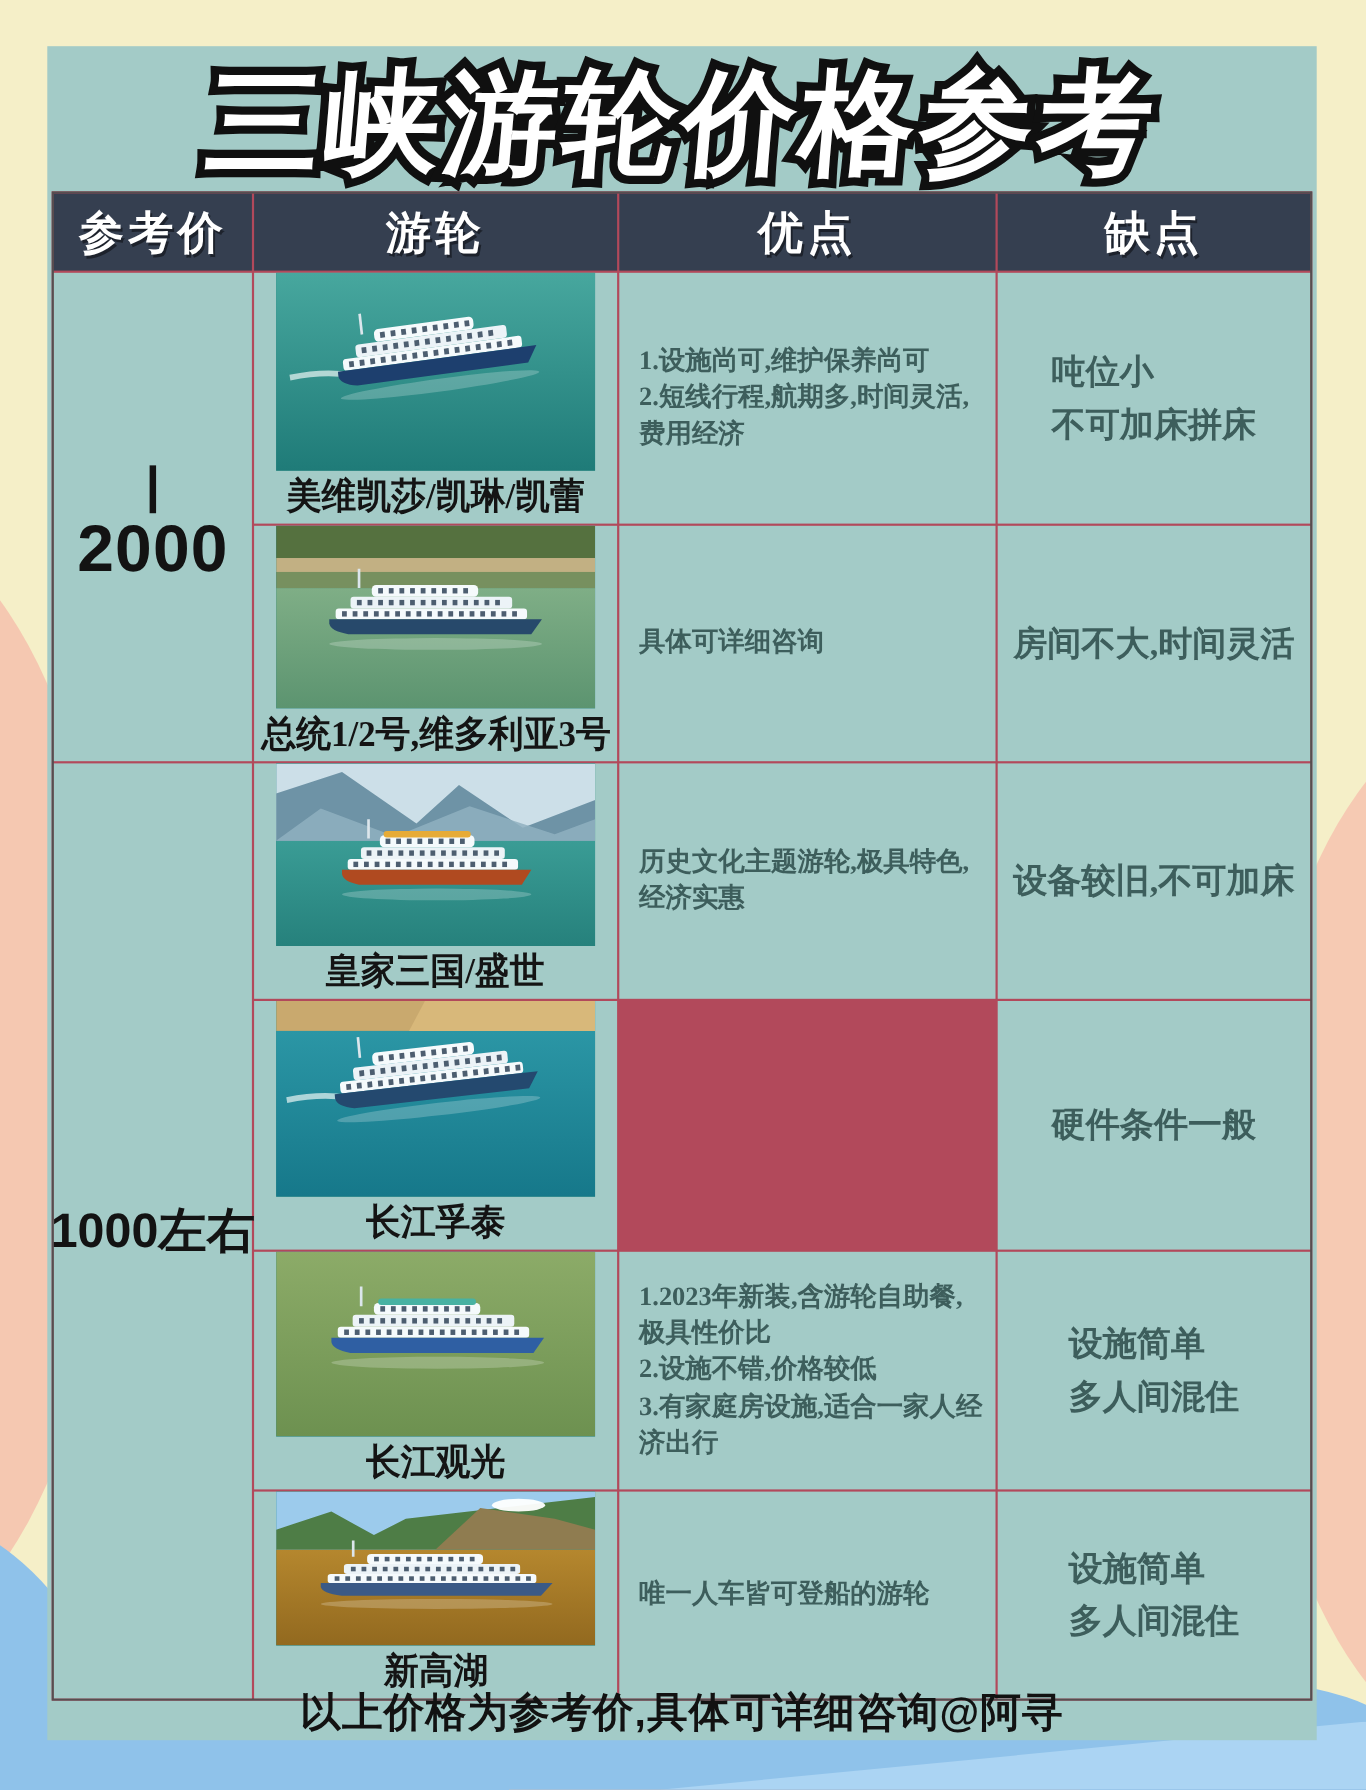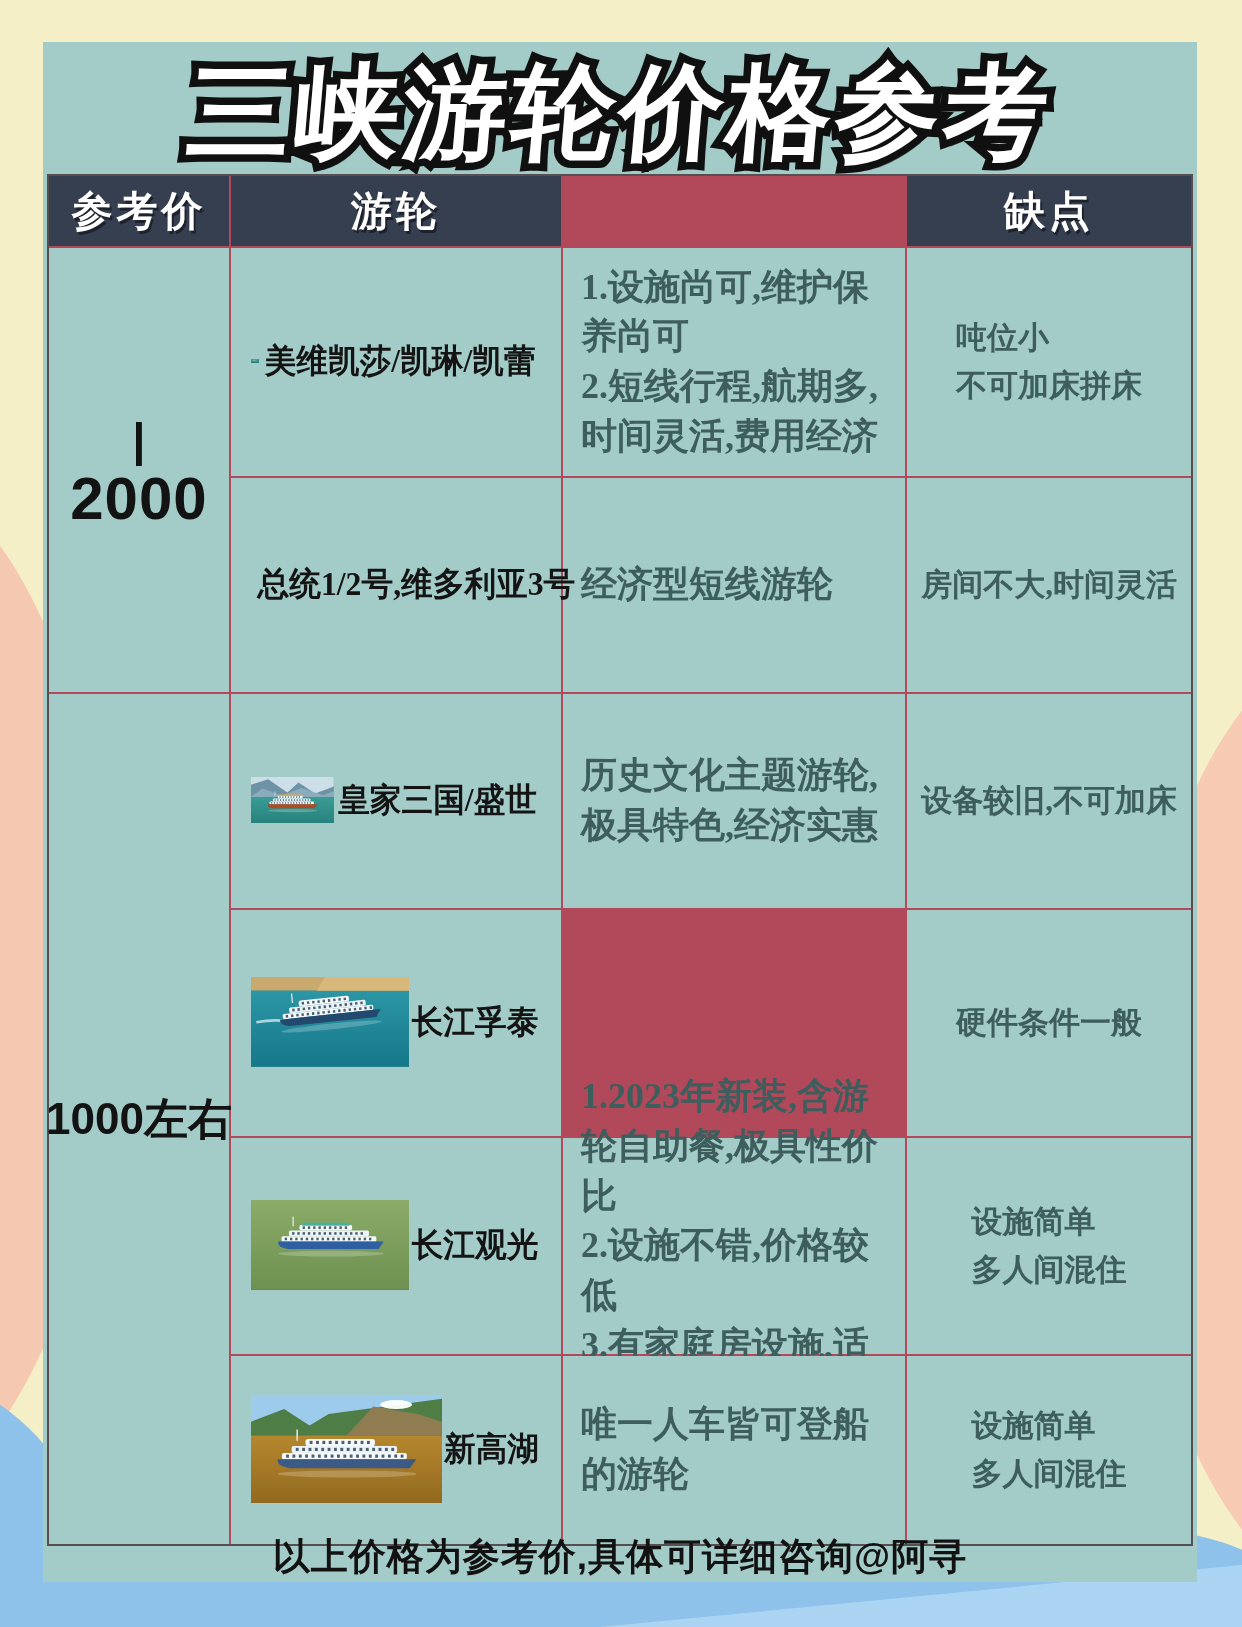--- a/index.html
+++ b/index.html
@@ -33,34 +33,34 @@
     border:2px solid #564e50;
     margin-top:12px;
   }
   .cell{background:var(--panel_teal,#a3cbc7);}
   .hcell{background:var(--header_navy,#353f50);display:flex;align-items:center;justify-content:center;
     color:#fff;font-size:41px;font-weight:800;letter-spacing:4px;text-shadow:2px 3px 0 rgba(0,0,0,.45);}
   .price-cell{display:flex;flex-direction:column;align-items:center;justify-content:center;color:#131313;}
   .price-big{font-size:60px;font-weight:900;letter-spacing:1px;line-height:1.0;}
   .price-sep{font-size:46px;font-weight:900;line-height:1.1;margin:4px 0;}
   .price-mid{font-size:44px;font-weight:900;white-space:nowrap;}
-  .cruise-cell{display:flex;flex-direction:row;align-items:center;padding:0 20px 2px;}
+  .cruise-cell{display:flex;flex-direction:column;align-items:center;padding:0 20px 2px;}
   .photo{flex:1;width:100%;overflow:hidden;background:#2e8a85;}
   .photo svg{width:100%;height:100%;display:block;}
   .ship-label{height:46px;display:flex;align-items:center;justify-content:center;
     font-family:"Liberation Serif", serif;
     font-size:33px;font-weight:900;color:#141414;white-space:nowrap;transform:scaleX(.96);}
   .pros-cell{display:flex;align-items:center;padding:8px 8px 8px 18px;}
   .cons-cell{display:flex;align-items:center;justify-content:center;text-align:left;padding:8px 10px;}
   .tbl-text{
     font-family:"Liberation Serif", serif;
     font-weight:800;color:var(--text_teal,#3d5e5c);
     white-space:pre-line;
   }
-  .pros-text{font-size:36px;line-height:1.38;}
+  .pros-text{font-size:24px;line-height:1.38;}
   .cons-text{font-size:31px;line-height:1.55;}
   
   .footer{position:absolute;left:0;top:1492px;width:100%;height:46px;display:flex;align-items:center;justify-content:center;
     font-size:37px;font-weight:900;color:#121212;letter-spacing:1px;}
 </style>
 </head>
 <body>
 
 <div class="blob blob-pink-left"></div>
 <div class="blob blob-pink-right"></div>
@@ -73,20 +73,21 @@
 
   <div class="title-wrap">
     <span class="title-layer title-stroke">三峡游轮价格参考</span>
     <span class="title-layer title-fill">三峡游轮价格参考</span>
   </div>
 
   <div class="table">
 
     <div class="hcell" style="grid-area:1/1/2/2">参考价</div>
     <div class="hcell" style="grid-area:1/2/2/3">游轮</div>
+    <div class="hcell" style="grid-area:1/3/2/4">优点</div>
     <div class="hcell" style="grid-area:1/4/2/5">缺点</div>
 
     <div class="cell price-cell" style="grid-area:2/1/4/2">
       <span class="price-sep">|</span>
       <span class="price-big">2000</span>
     </div>
     <div class="cell price-cell" style="grid-area:4/1/8/2">
       <span class="price-mid">1000左右</span>
     </div>
 
@@ -476,21 +477,21 @@
           </svg>
         </div>
       <div class="ship-label">新高湖</div>
     </div>
 
     <div class="cell pros-cell" style="grid-area:2/3/3/4">
       <span class="tbl-text pros-text">1.设施尚可,维护保养尚可
 2.短线行程,航期多,时间灵活,费用经济</span>
     </div>
     <div class="cell pros-cell" style="grid-area:3/3/4/4">
-      <span class="tbl-text pros-text">经济型短线游轮</span>
+      <span class="tbl-text pros-text">具体可详细咨询</span>
     </div>
     <div class="cell pros-cell" style="grid-area:4/3/5/4">
       <span class="tbl-text pros-text">历史文化主题游轮,极具特色,经济实惠</span>
     </div>
     <div class="cell pros-cell" style="grid-area:6/3/7/4">
       <span class="tbl-text pros-text">1.2023年新装,含游轮自助餐,极具性价比
 2.设施不错,价格较低
 3.有家庭房设施,适合一家人经济出行</span>
     </div>
     <div class="cell pros-cell" style="grid-area:7/3/8/4">

